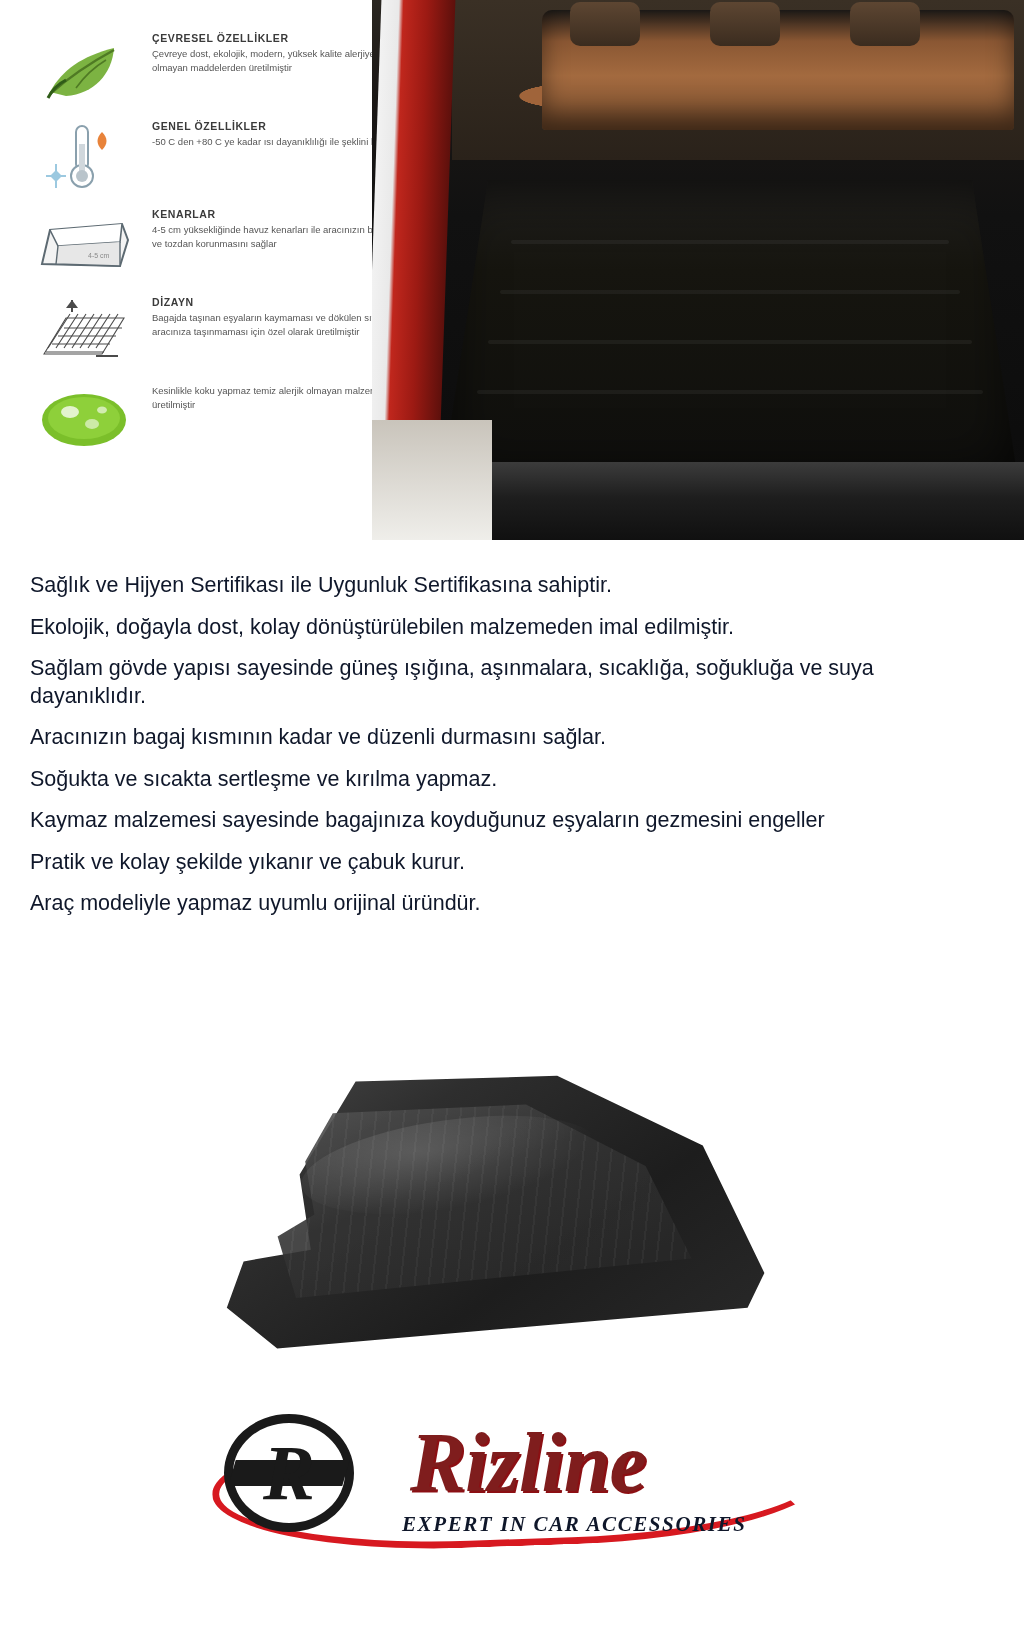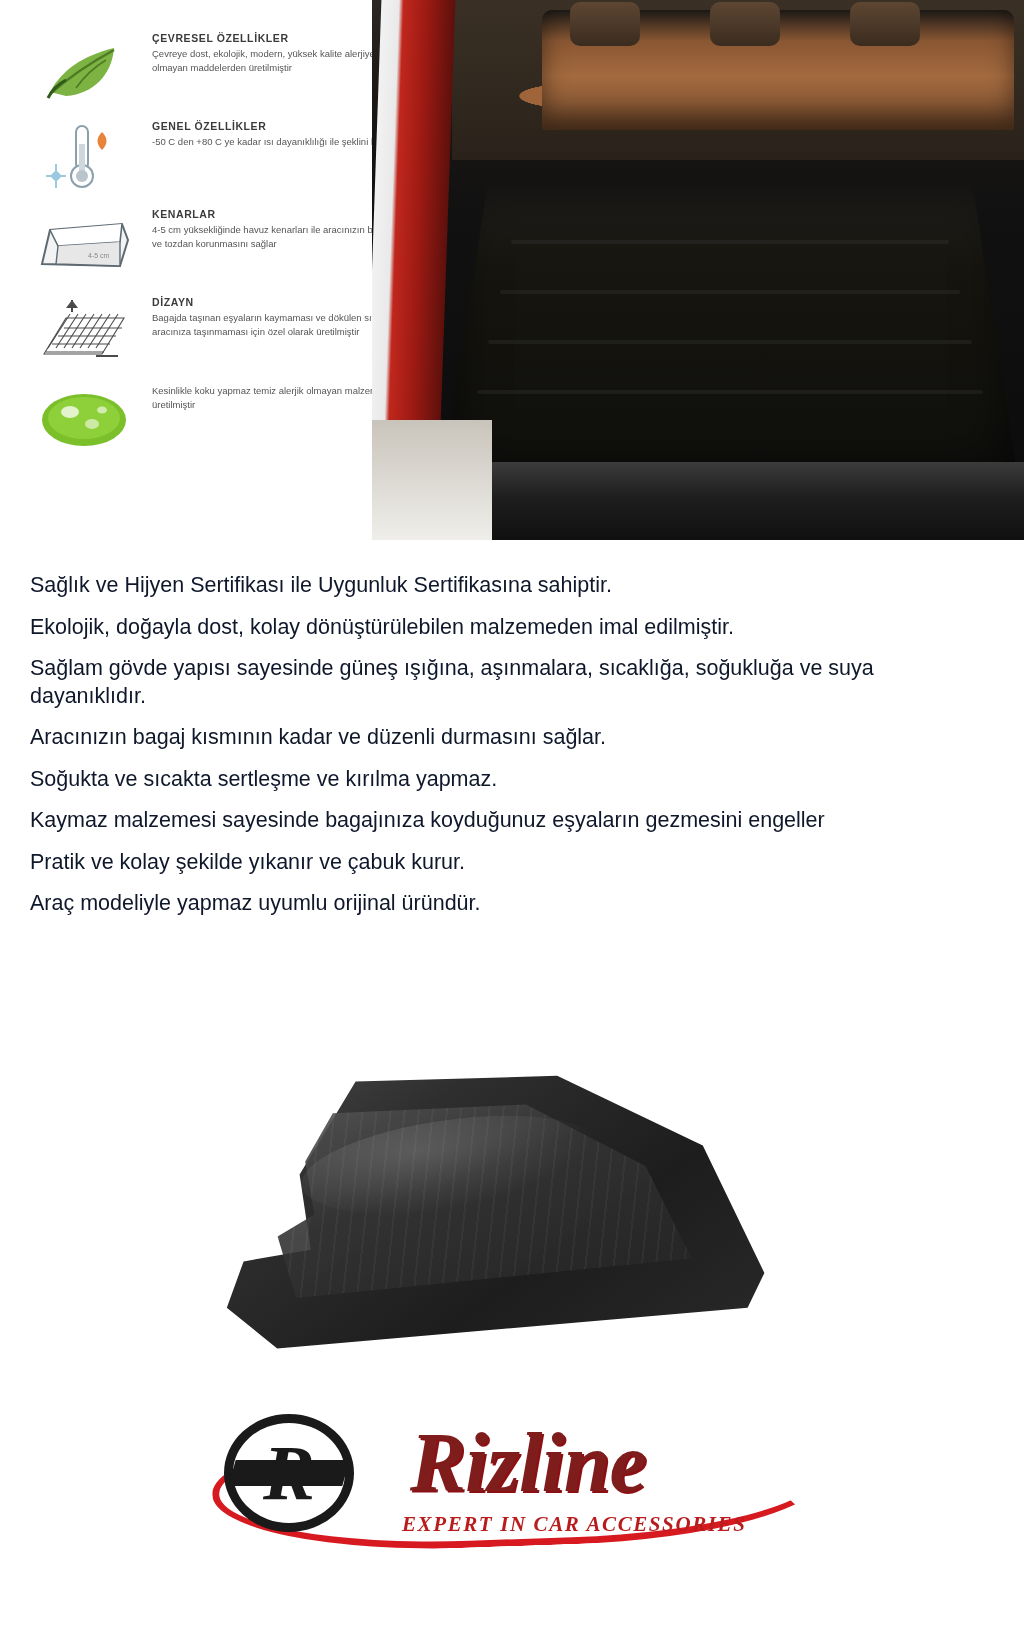--- a/index.html
+++ b/index.html
@@ -294,21 +294,21 @@
   }
   .logo-tagline {
     position: absolute;
     left: 190px;
     top: 112px;
     font-family: "Liberation Serif", serif;
     font-style: italic;
     font-weight: bold;
     font-size: 21px;
     letter-spacing: 1.6px;
-    color: #b91c1c;
+    color: #0f172a;
   }
 </style>
 </head>
 <body>
 
 <div class="top-section">
 
   <div class="features">
 
     <div class="feature-row">

